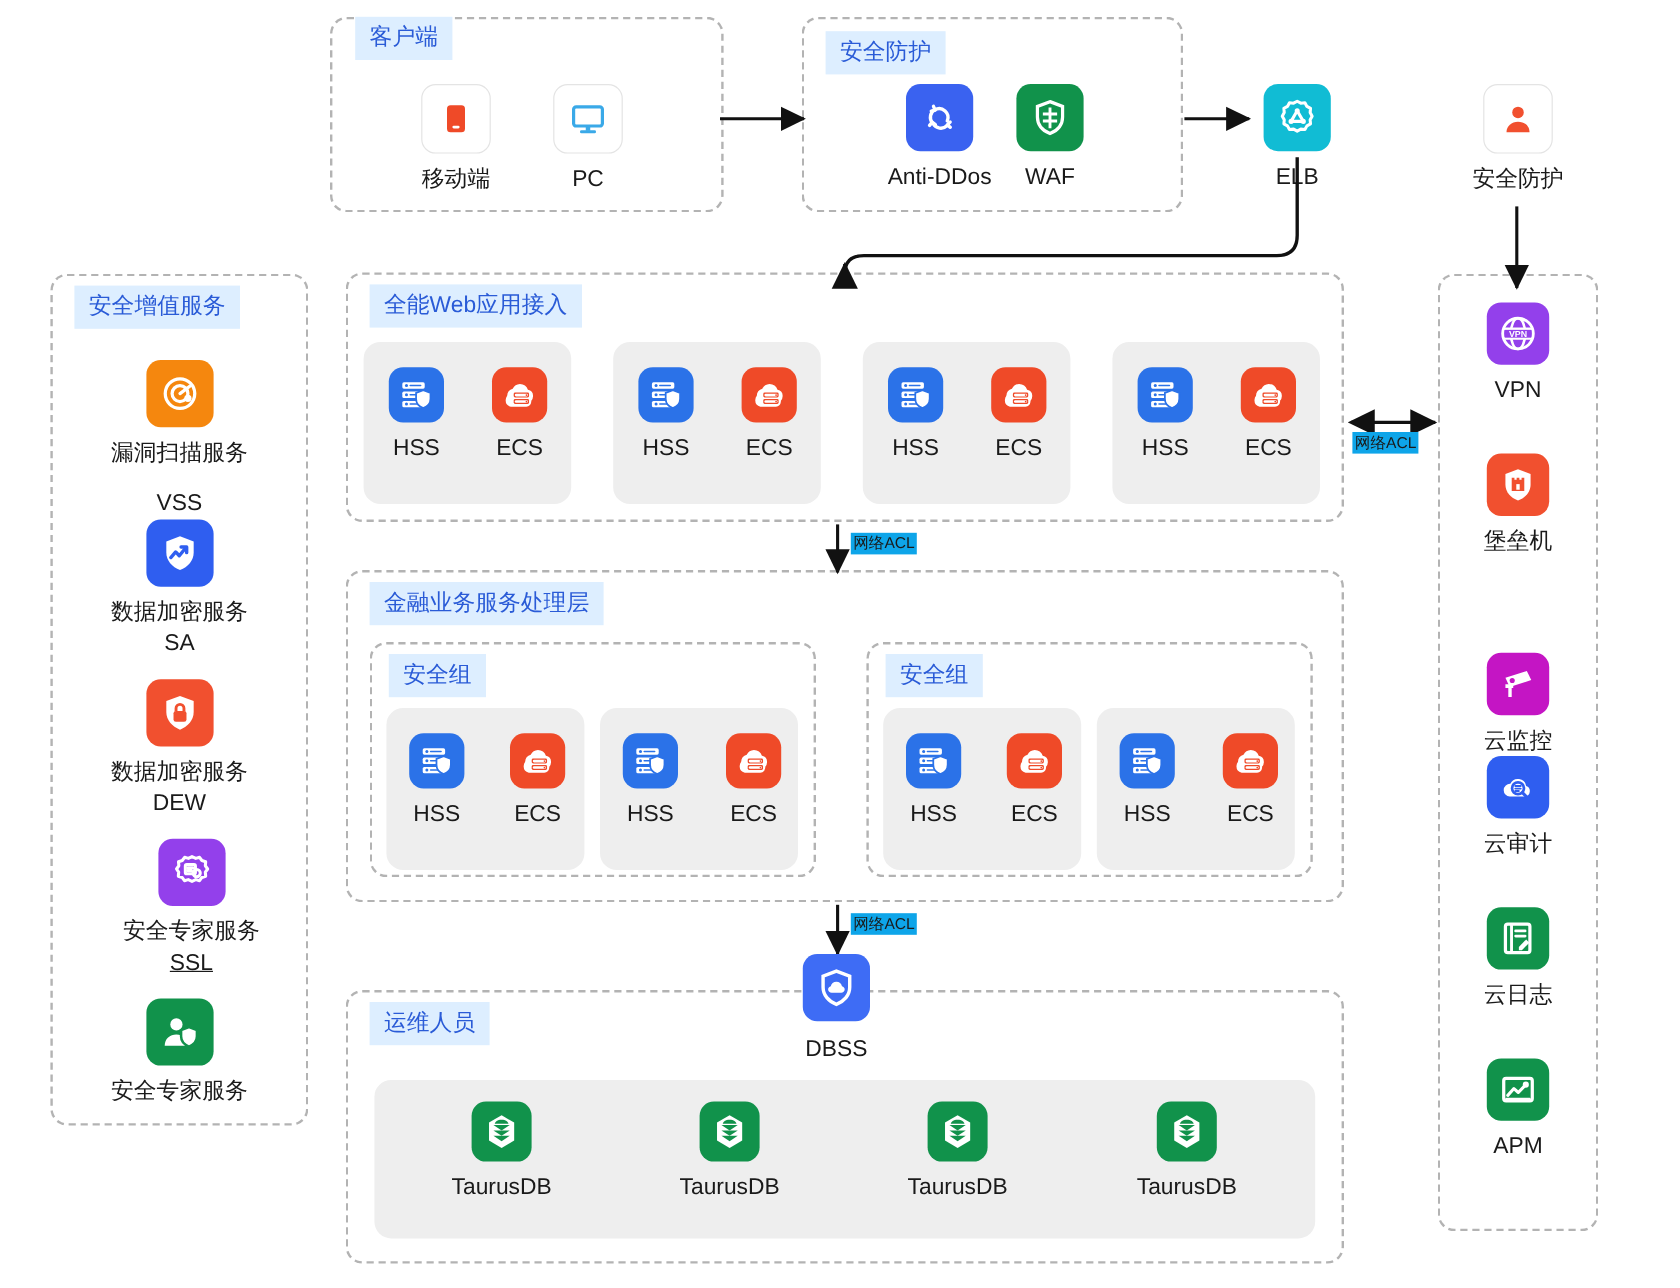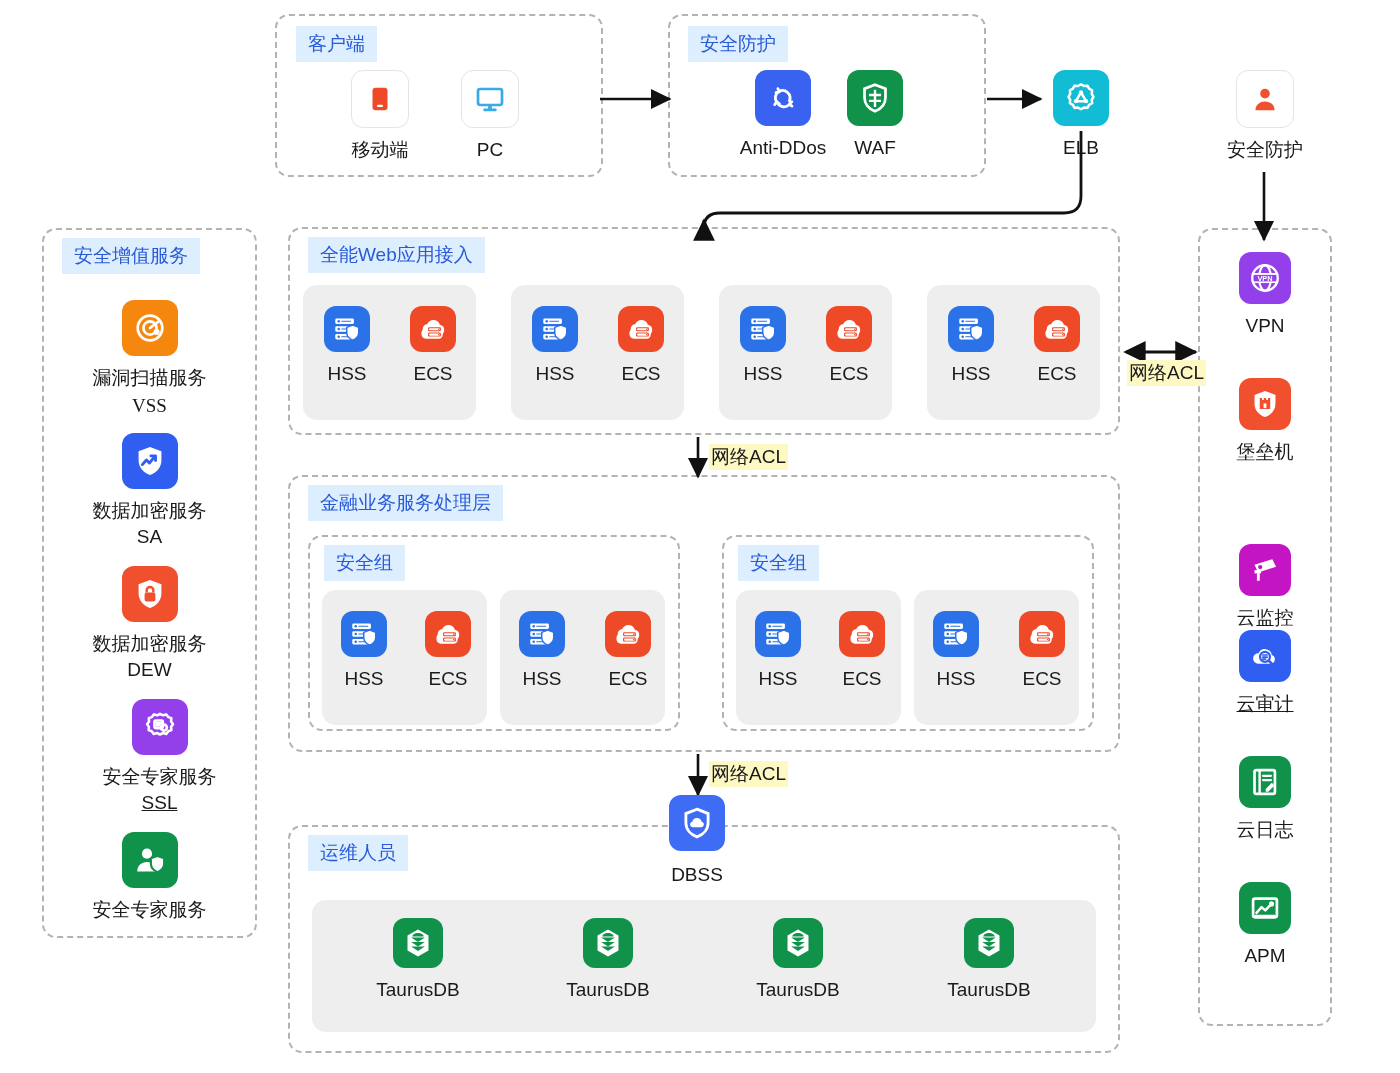--- a/index.html
+++ b/index.html
@@ -17,29 +17,29 @@
   
   .node{position:absolute;display:flex;flex-direction:column;align-items:center;}
   .ic{border-radius:12px;display:flex;align-items:center;justify-content:center;}
   .ic svg{display:block;}
   .cap{margin-top:9px;font-size:19px;color:#1a1a1a;text-align:center;line-height:25px;white-space:nowrap;}
 
   .whitebadge{background:#ffffff;border:1px solid #e4e4e4;border-radius:12px;}
 
   
   .svgline{position:absolute;left:0;top:0;width:1400px;height:1073px;pointer-events:none;}
-  .alabel{position:absolute;font-size:19px;color:#1a1a1a;background:#fef9c3;padding:0 2px;white-space:nowrap;}
+  .alabel{position:absolute;font-size:13px;color:#1a1a1a;background:#0ea5e9;padding:0 2px;white-space:nowrap;}
 </style>
 </head>
 <body>
 
 <div class="canvas">
 
   <div class="dbox" style="left:275px;top:14px;width:328px;height:163px;"></div>
-  <div class="zlabel" style="left:296px;top:26px;">客户端</div>
+  <div class="zlabel" style="left:296px;top:14px;">客户端</div>
 
   <div class="node" style="left:348px;top:70px;width:64px;">
     <div class="ic whitebadge" style="width:56px;height:56px;">
       <svg width="30" height="30" viewBox="0 0 24 24">
           <rect x="6" y="3" width="12" height="18" rx="2.4" fill="#ef4a28"></rect>
           <rect x="9.6" y="16.6" width="4.8" height="1.8" rx="0.9" fill="#ffffff"></rect>
         </svg>
     </div>
     <div class="cap">移动端</div>
   </div>
@@ -111,21 +111,21 @@
   <div class="node" style="left:97px;top:300px;width:105px;">
     <div class="ic" style="width:56px;height:56px;background:#f5870e;">
       <svg width="36" height="36" viewBox="0 0 24 24" fill="none" stroke="#ffffff" stroke-width="1.8">
         <circle cx="12" cy="12" r="8.2"></circle>
           <circle cx="12" cy="12" r="4.4"></circle>
         <path d="M12 12l5.6-4.2" stroke-linecap="round"></path>
           <circle cx="16.4" cy="14.6" r="2" fill="#ffffff" stroke="none"></circle>
       </svg>
     </div>
     <div class="cap">漏洞扫描服务</div>
-    <div class="cap" style="margin-top:3px;font-family:Liberation Serif, serif;">VSS</div>
+    <div class="cap" style="margin-top:17px;">VSS</div>
   </div>
 
   <div class="node" style="left:97px;top:433px;width:105px;">
     <div class="ic" style="width:56px;height:56px;background:#2f5ef0;">
       <svg width="36" height="36" viewBox="0 0 24 24">
         <path d="M12 2.6l7.6 2.9v6.1c0 4.5-3.2 8.1-7.6 9.8-4.4-1.7-7.6-5.3-7.6-9.8V5.5z" fill="#ffffff"></path>
         <path d="M6.9 14.4l2.7-3.1 2 2.1 3.5-4.3" fill="none" stroke="#2f5ef0" stroke-width="1.9" stroke-linecap="round" stroke-linejoin="round"></path>
         <path d="M12.6 8.6h3.1v3.1" fill="none" stroke="#2f5ef0" stroke-width="1.9" stroke-linecap="round" stroke-linejoin="round"></path>
       </svg>
     </div>
@@ -532,21 +532,21 @@
       <svg width="34" height="34" viewBox="0 0 24 24">
         <path d="M4.6 8.3l12.6-3.9 2.6 5.3-12.7 4z" fill="#ffffff"></path>
         <path d="M4.6 12.1h4.6v2.3H4.6z" fill="#ffffff"></path>
         <path d="M6.3 14.2h2v5.4h-2z" fill="#ffffff"></path>
         <circle cx="8.6" cy="9.9" r="1.5" fill="#c415c4"></circle>
       </svg>
     </div>
     <div class="cap">云监控</div>
   </div>
 
-  <div class="node" style="left:1229px;top:630px;width:72px;text-decoration:underline;">
+  <div class="node" style="left:1229px;top:630px;width:72px;">
     <div class="ic" style="width:52px;height:52px;background:#2f5ef0;">
       <svg width="34" height="34" viewBox="0 0 24 24">
         <path d="M7.2 17.5A3.7 3.7 0 0 1 7.5 10a4.9 4.9 0 0 1 9.3 1.3 3.2 3.2 0 0 1-.7 6.2z" fill="#ffffff"></path>
         <circle cx="12" cy="12.6" r="3.5" fill="none" stroke="#2f5ef0" stroke-width="1.6"></circle>
         <path d="M14.6 15.2l2.3 2.3" stroke="#2f5ef0" stroke-width="1.8" stroke-linecap="round"></path>
         <path d="M10.4 11.3h3.2M10.4 12.8h3.2M10.4 14.2h2.1" stroke="#2f5ef0" stroke-width="1.1" stroke-linecap="round"></path>
       </svg>
     </div>
     <div class="cap">云审计</div>
   </div>

